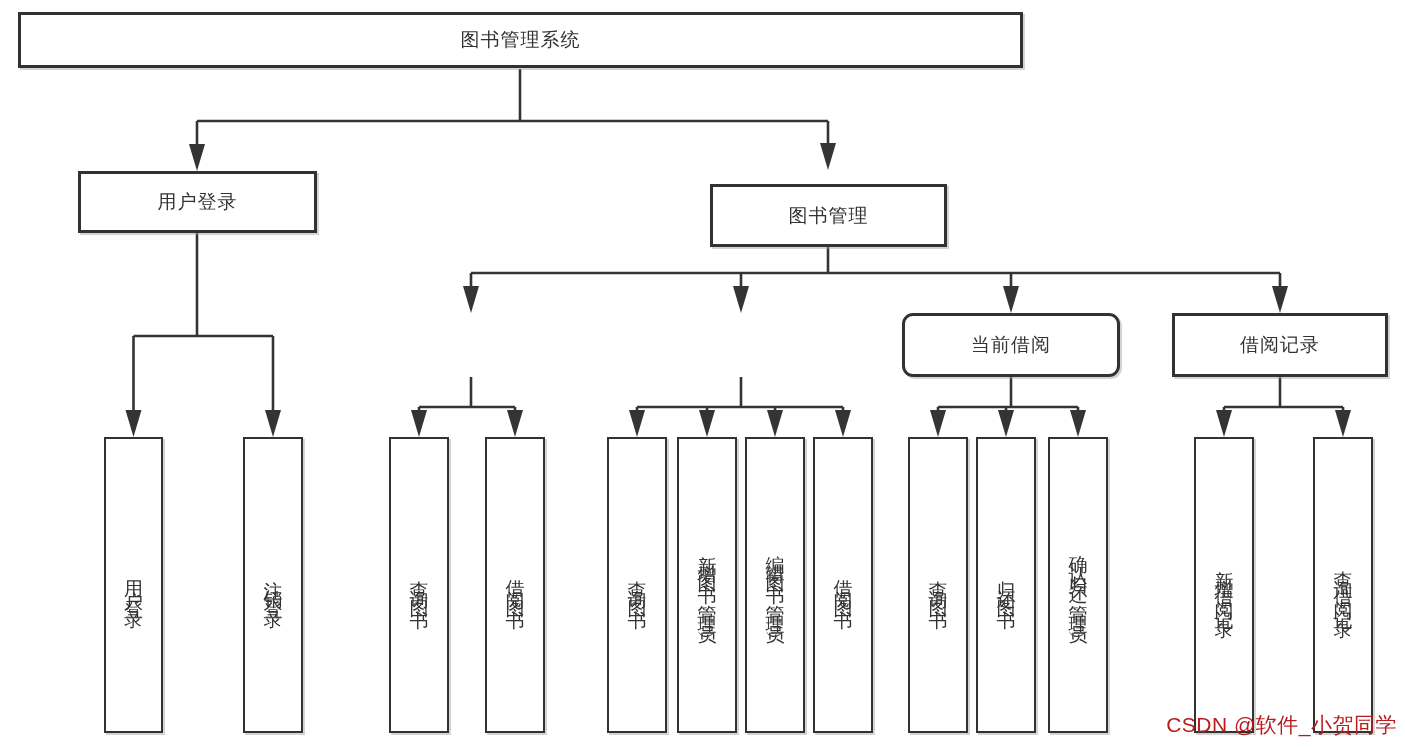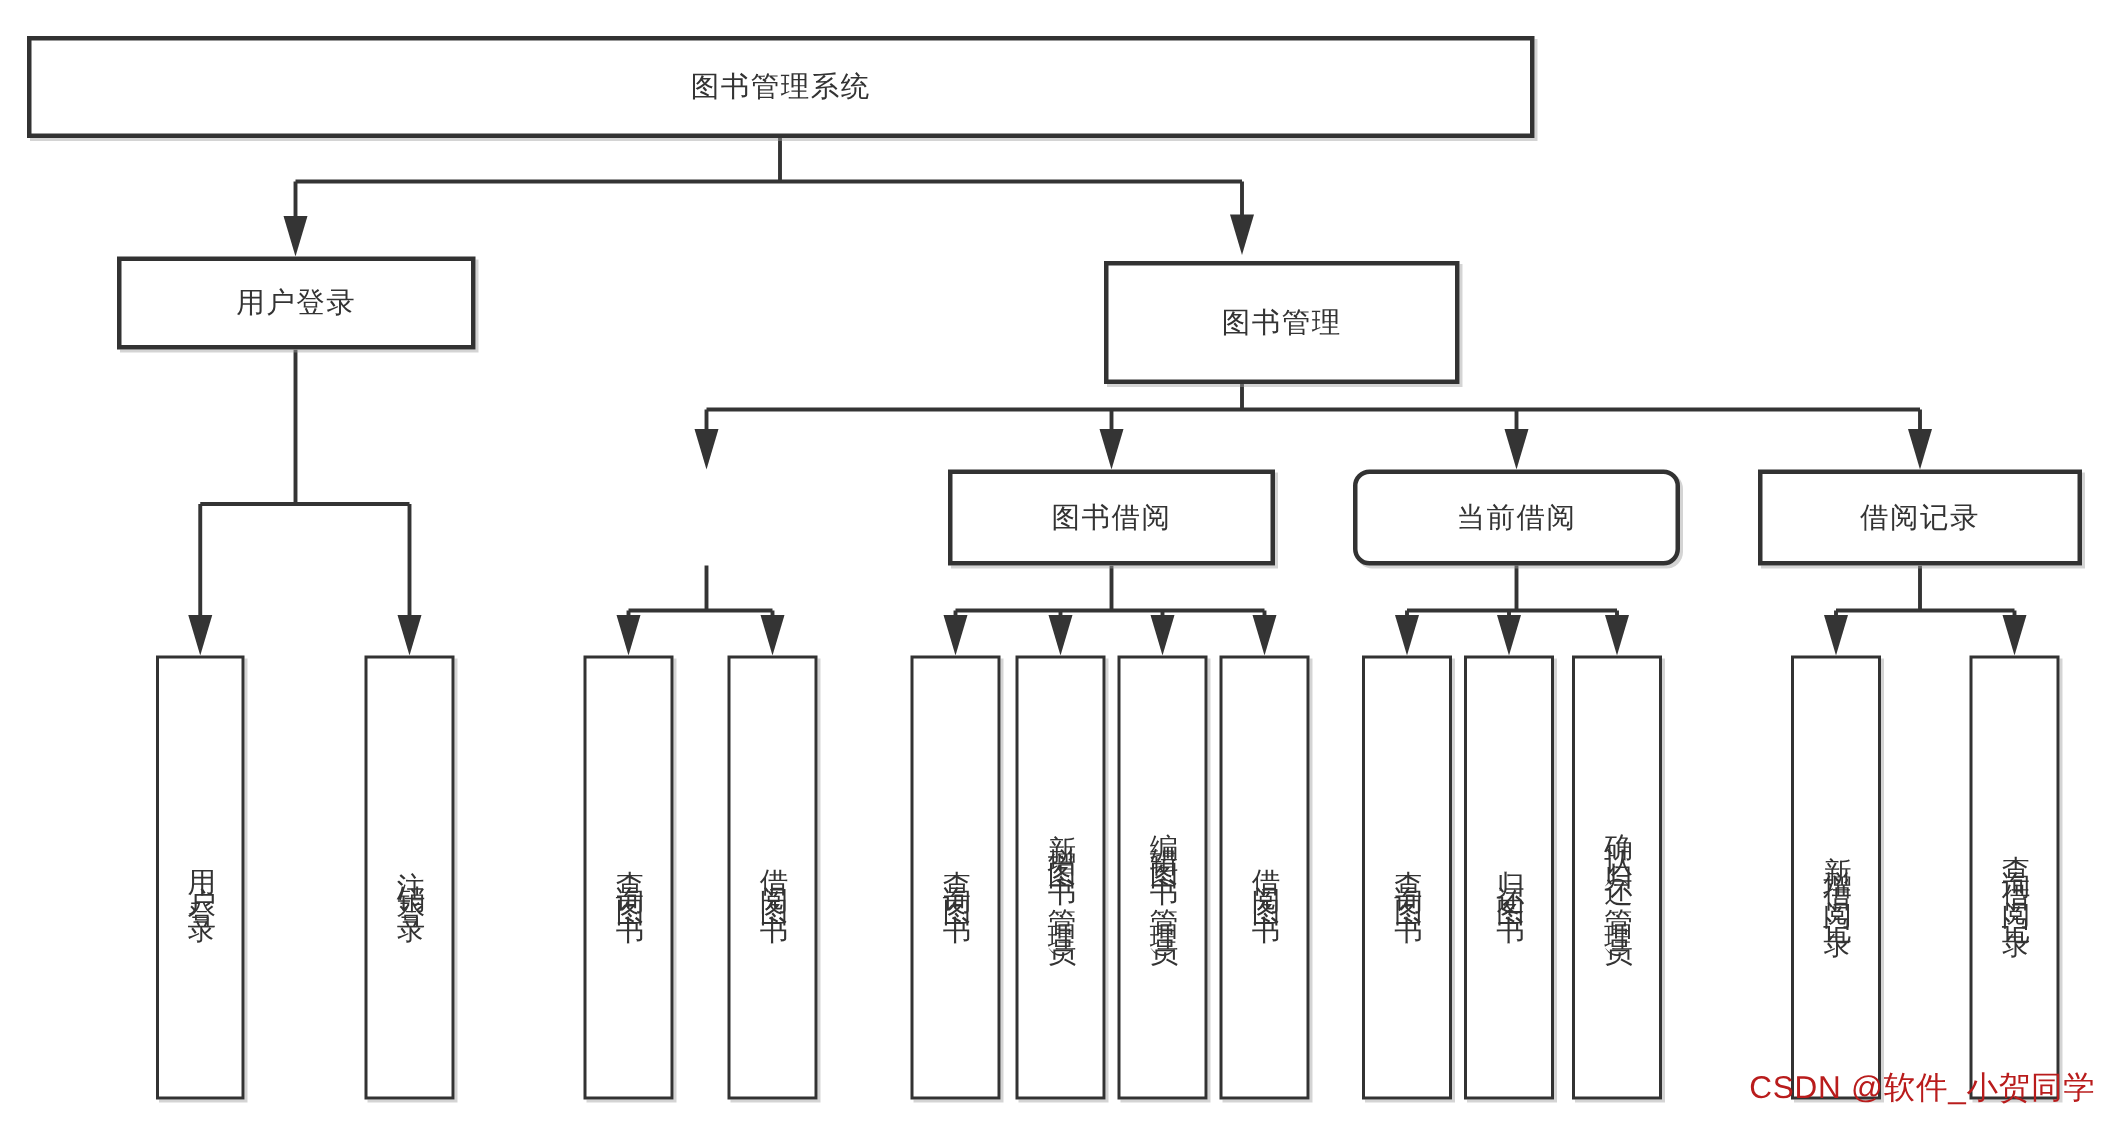--- a/index.html
+++ b/index.html
@@ -111,34 +111,31 @@
       <polygon points="767,410 783,410 775,437"></polygon>
       <polygon points="835,410 851,410 843,437"></polygon>
       <polygon points="930,410 946,410 938,437"></polygon>
       <polygon points="998,410 1014,410 1006,437"></polygon>
       <polygon points="1070,410 1086,410 1078,437"></polygon>
       <polygon points="1216,410 1232,410 1224,437"></polygon>
       <polygon points="1335,410 1351,410 1343,437"></polygon>
     </g>
   </svg>
 
-  <div class="node hnode" style="left:18px; top:24px; width:1005px; height:68px;justify-content:center;">
+  <div class="node hnode" style="left:18px; top:12px; width:1005px; height:56px;justify-content:center;">
     <span>图书管理系统</span>
   </div>
 
   <div class="node hnode" style="left:78px; top:171px; width:239px; height:62px;">
     <span>用户登录</span>
   </div>
-  <div class="node hnode" style="left:710px; top:174px; width:237px; height:82px;margin-left:26px;">
+  <div class="node hnode" style="left:710px; top:184px; width:237px; height:63px;">
     <span>图书管理</span>
   </div>
 
-  <div class="node hnode" style="left:632px; top:313px; width:218px; height:64px;">
-    <span>图书借阅</span>
-  </div>
   <div class="node hnode" style="left:902px; top:313px; width:218px; height:64px;border-radius:11px;">
     <span>当前借阅</span>
   </div>
   <div class="node hnode" style="left:1172px; top:313px; width:216px; height:64px;">
     <span>借阅记录</span>
   </div>
 
   <div class="node vnode" style="left:104px; top:437px; width:59px; height:296px;">
     <span>用户登录</span>
   </div>

